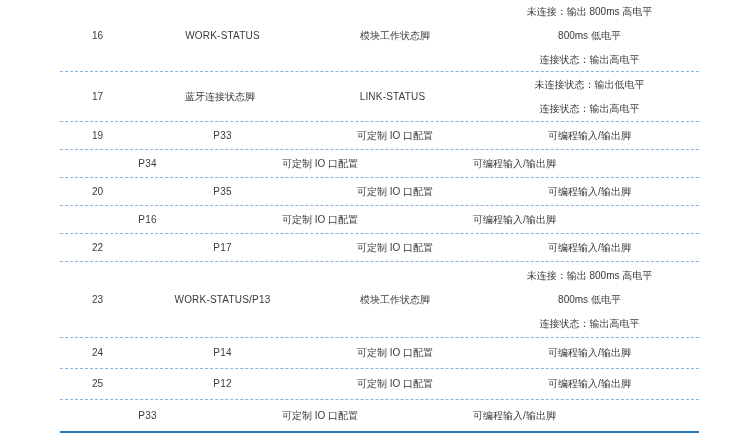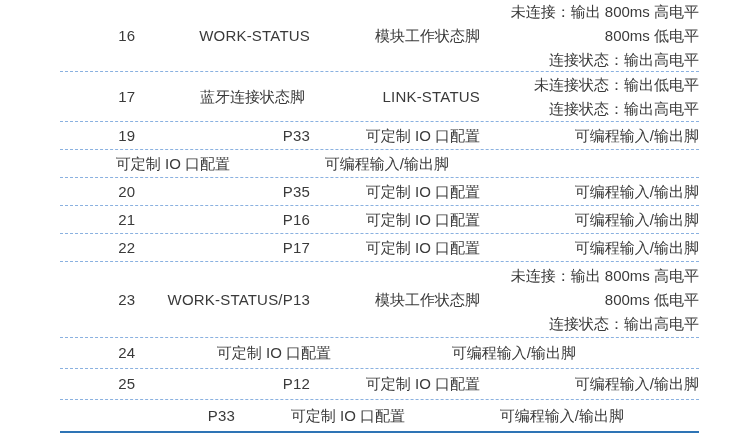--- a/index.html
+++ b/index.html
@@ -27,23 +27,23 @@
   .t-row {
     display: flex;
     align-items: center;
     box-sizing: border-box;
     border-bottom: 1px dashed #8ab1e0;
   }
   .t-row:last-child {
     border-bottom: none;
   }
   .cell {
-    text-align: right;
+    text-align: center;
     color: #3a3a3a;
-    font-size: 15px;
+    font-size: 10px;
     line-height: 24px;
   }
   .c-no   { width: 75px;  flex: 0 0 75px; }
   .c-name { width: 175px; flex: 0 0 175px; letter-spacing: 0.2px; }
   .c-func { width: 170px; flex: 0 0 170px; }
   .c-desc { width: 219px; flex: 0 0 219px; }
   .desc-line {
     line-height: 24px;
     white-space: nowrap;
   }
@@ -74,35 +74,35 @@
       </div>
       <div class="t-row" style="height: 28px;">
         <div class="cell c-no">19</div>
         <div class="cell c-name">P33</div>
         <div class="cell c-func">可定制 IO 口配置</div>
         <div class="cell c-desc">
           <div class="desc-line">可编程输入/输出脚</div>
         </div>
       </div>
       <div class="t-row" style="height: 28px;">
+        <div class="cell c-name">P34</div>
         <div class="cell c-func">可定制 IO 口配置</div>
         <div class="cell c-desc">
           <div class="desc-line">可编程输入/输出脚</div>
         </div>
       </div>
       <div class="t-row" style="height: 28px;">
         <div class="cell c-no">20</div>
         <div class="cell c-name">P35</div>
         <div class="cell c-func">可定制 IO 口配置</div>
         <div class="cell c-desc">
           <div class="desc-line">可编程输入/输出脚</div>
         </div>
       </div>
       <div class="t-row" style="height: 28px;">
-        <div class="cell c-no">21</div>
         <div class="cell c-name">P16</div>
         <div class="cell c-func">可定制 IO 口配置</div>
         <div class="cell c-desc">
           <div class="desc-line">可编程输入/输出脚</div>
         </div>
       </div>
       <div class="t-row" style="height: 28px;">
         <div class="cell c-no">22</div>
         <div class="cell c-name">P17</div>
         <div class="cell c-func">可定制 IO 口配置</div>
@@ -113,22 +113,23 @@
       <div class="t-row" style="height: 76px;">
         <div class="cell c-no">23</div>
         <div class="cell c-name">WORK-STATUS/P13</div>
         <div class="cell c-func">模块工作状态脚</div>
         <div class="cell c-desc">
           <div class="desc-line">未连接：输出 800ms 高电平</div>
           <div class="desc-line">800ms 低电平</div>
           <div class="desc-line">连接状态：输出高电平</div>
         </div>
       </div>
-      <div class="t-row" style="height: 31px; gap: 26px;">
+      <div class="t-row" style="height: 31px;">
         <div class="cell c-no">24</div>
+        <div class="cell c-name">P14</div>
         <div class="cell c-func">可定制 IO 口配置</div>
         <div class="cell c-desc">
           <div class="desc-line">可编程输入/输出脚</div>
         </div>
       </div>
       <div class="t-row" style="height: 31px;">
         <div class="cell c-no">25</div>
         <div class="cell c-name">P12</div>
         <div class="cell c-func">可定制 IO 口配置</div>
         <div class="cell c-desc">

